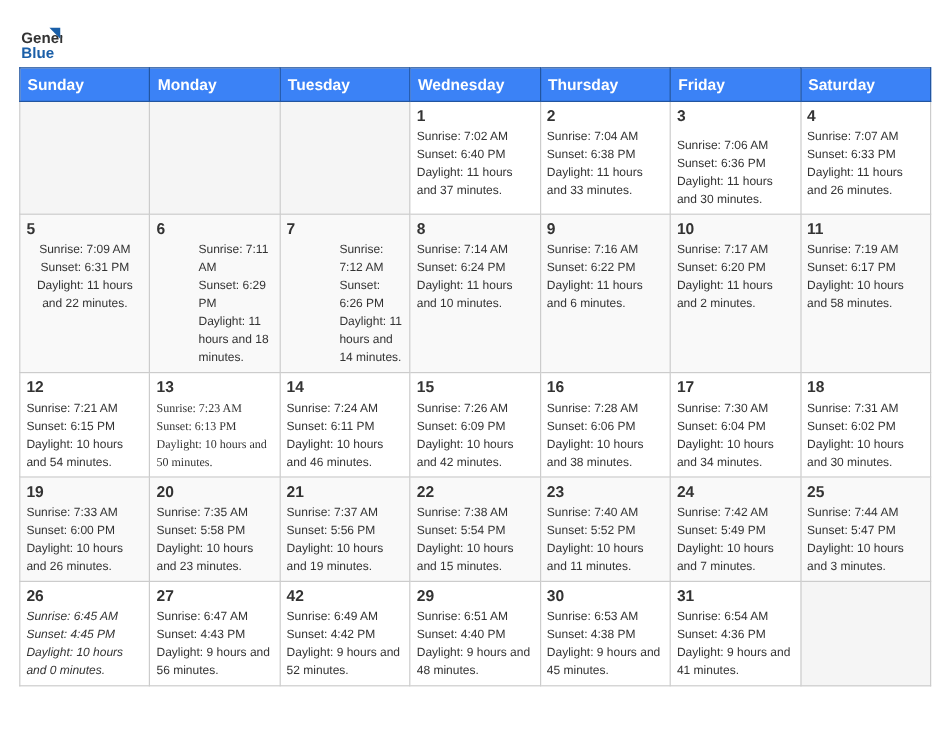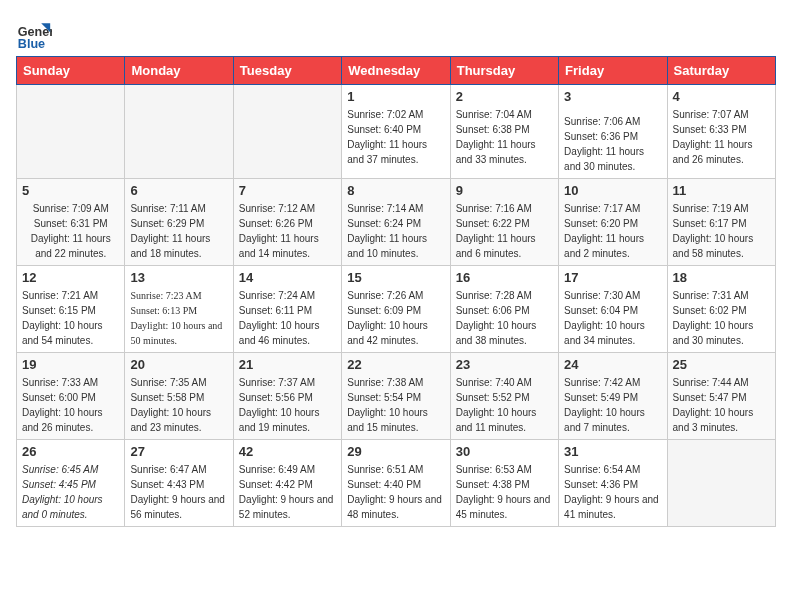--- a/index.html
+++ b/index.html
@@ -38,21 +38,21 @@
     .subtitle {
       font-size: 16px;
       color: #444;
     }
     .calendar {
       width: 100%;
       border-collapse: collapse;
       border: 1px solid #aaa;
     }
     .calendar th {
-      background-color: #ef4444;
+      background-color: #3b82f6;
       color: #fff;
       text-align: left;
       padding: 6px 6px;
       font-size: 13px;
       border: 1px solid #2255a0;
     }
     .calendar td {
       width: 108px;
       vertical-align: top;
       border: 1px solid #ccc;
@@ -144,27 +144,27 @@
       </tr>
       <tr class="row-alt">
         <td>
           <span class="day-number">5</span>
           <div class="day-info" style="white-space: pre-line; text-align: center;">Sunrise: 7:09 AM
 Sunset: 6:31 PM
 Daylight: 11 hours and 22 minutes.</div>
         </td>
         <td>
           <span class="day-number">6</span>
-          <div class="day-info" style="white-space: pre-line;">Sunrise: 7:11 AM
+          <div class="day-info" style="white-space: pre-line; margin-left: 35px;">Sunrise: 7:11 AM
 Sunset: 6:29 PM
 Daylight: 11 hours and 18 minutes.</div>
         </td>
         <td>
           <span class="day-number">7</span>
-          <div class="day-info" style="white-space: pre-line;">Sunrise: 7:12 AM
+          <div class="day-info" style="white-space: pre-line; margin-left: 44px;">Sunrise: 7:12 AM
 Sunset: 6:26 PM
 Daylight: 11 hours and 14 minutes.</div>
         </td>
         <td>
           <span class="day-number">8</span>
           <div class="day-info" style="white-space: pre-line;">Sunrise: 7:14 AM
 Sunset: 6:24 PM
 Daylight: 11 hours and 10 minutes.</div>
         </td>
         <td>

